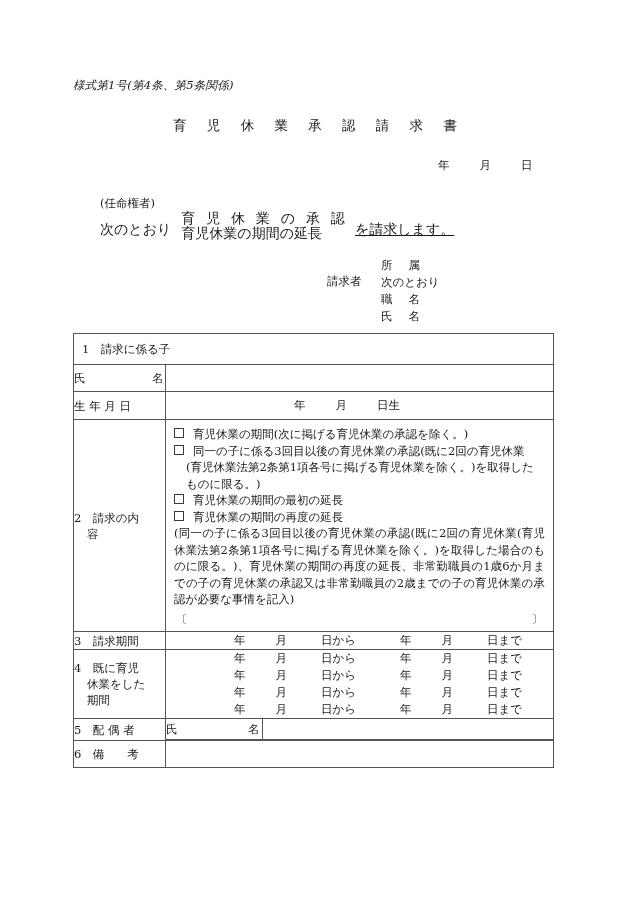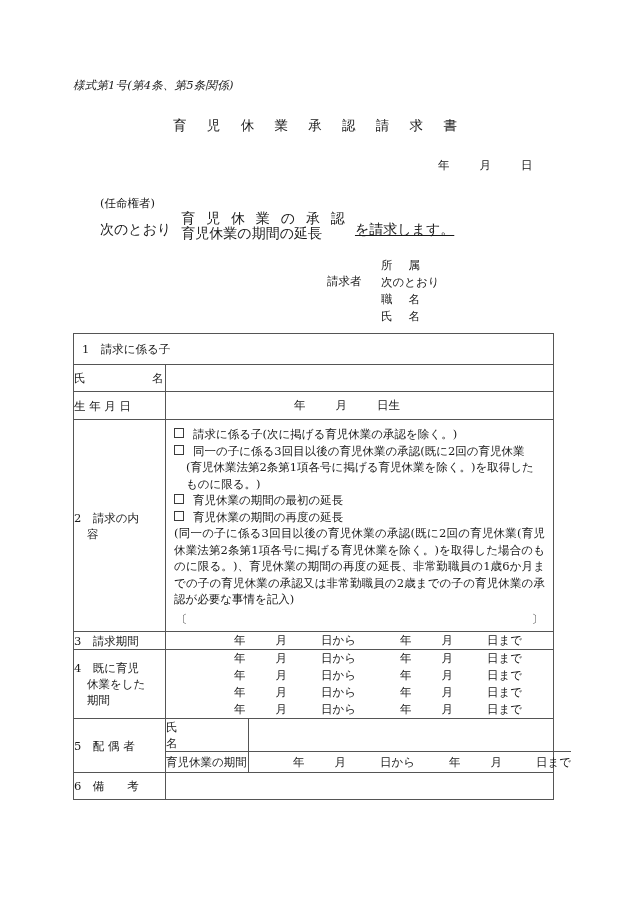--- a/index.html
+++ b/index.html
@@ -288,21 +288,21 @@
         </td>
       </tr>
 
       <tr>
         <td class="lbl lbl-top">
           <span>2　請求の内</span><br><span style="padding-left:13px">容</span>
         </td>
         <td>
           <div class="sec2-body">
             <span class="ck-line">
-              <span class="ck-box"></span><span>請求に係る子(次に掲げる育児休業の承認を除く。)</span>
+              <span class="ck-box"></span><span>育児休業の期間(次に掲げる育児休業の承認を除く。)</span>
             </span>
             <span class="ck-line">
               <span class="ck-box"></span><span>同一の子に係る3回目以後の育児休業の承認(既に2回の育児休業</span>
             </span>
             <span class="ck-text-indent">(育児休業法第2条第1項各号に掲げる育児休業を除く。)を取得した</span>
             <span class="ck-text-indent">ものに限る。)</span>
             <span class="ck-line">
               <span class="ck-box"></span><span>育児休業の期間の最初の延長</span>
             </span>
             <span class="ck-line">
@@ -348,28 +348,20 @@
 
       <tr>
         <td class="lbl">5　配 偶 者</td>
         <td style="padding:0">
           <table class="nested">
             <tbody>
               <tr class="top">
                 <td class="sub-lbl"><span class="spread-sub">氏</span><span>名</span></td>
                 <td class="sub-val"></td>
               </tr>
-              <tr>
-                <td class="sub-lbl">育児休業の期間</td>
-                <td class="sub-val">
-                  <span style="display:inline-block;padding-left:44px;white-space:nowrap">
-                    <span>年</span><span class="g1" style="display:inline-block;width:30px"></span><span>月</span><span style="display:inline-block;width:34px"></span><span>日から</span><span style="display:inline-block;width:34px"></span><span>年</span><span style="display:inline-block;width:30px"></span><span>月</span><span style="display:inline-block;width:34px"></span><span>日まで</span>
-                  </span>
-                </td>
-              </tr>
             </tbody>
           </table>
         </td>
       </tr>
 
       <tr>
         <td class="lbl" style="height:26px">6　備　　考</td>
         <td></td>
       </tr>
 

